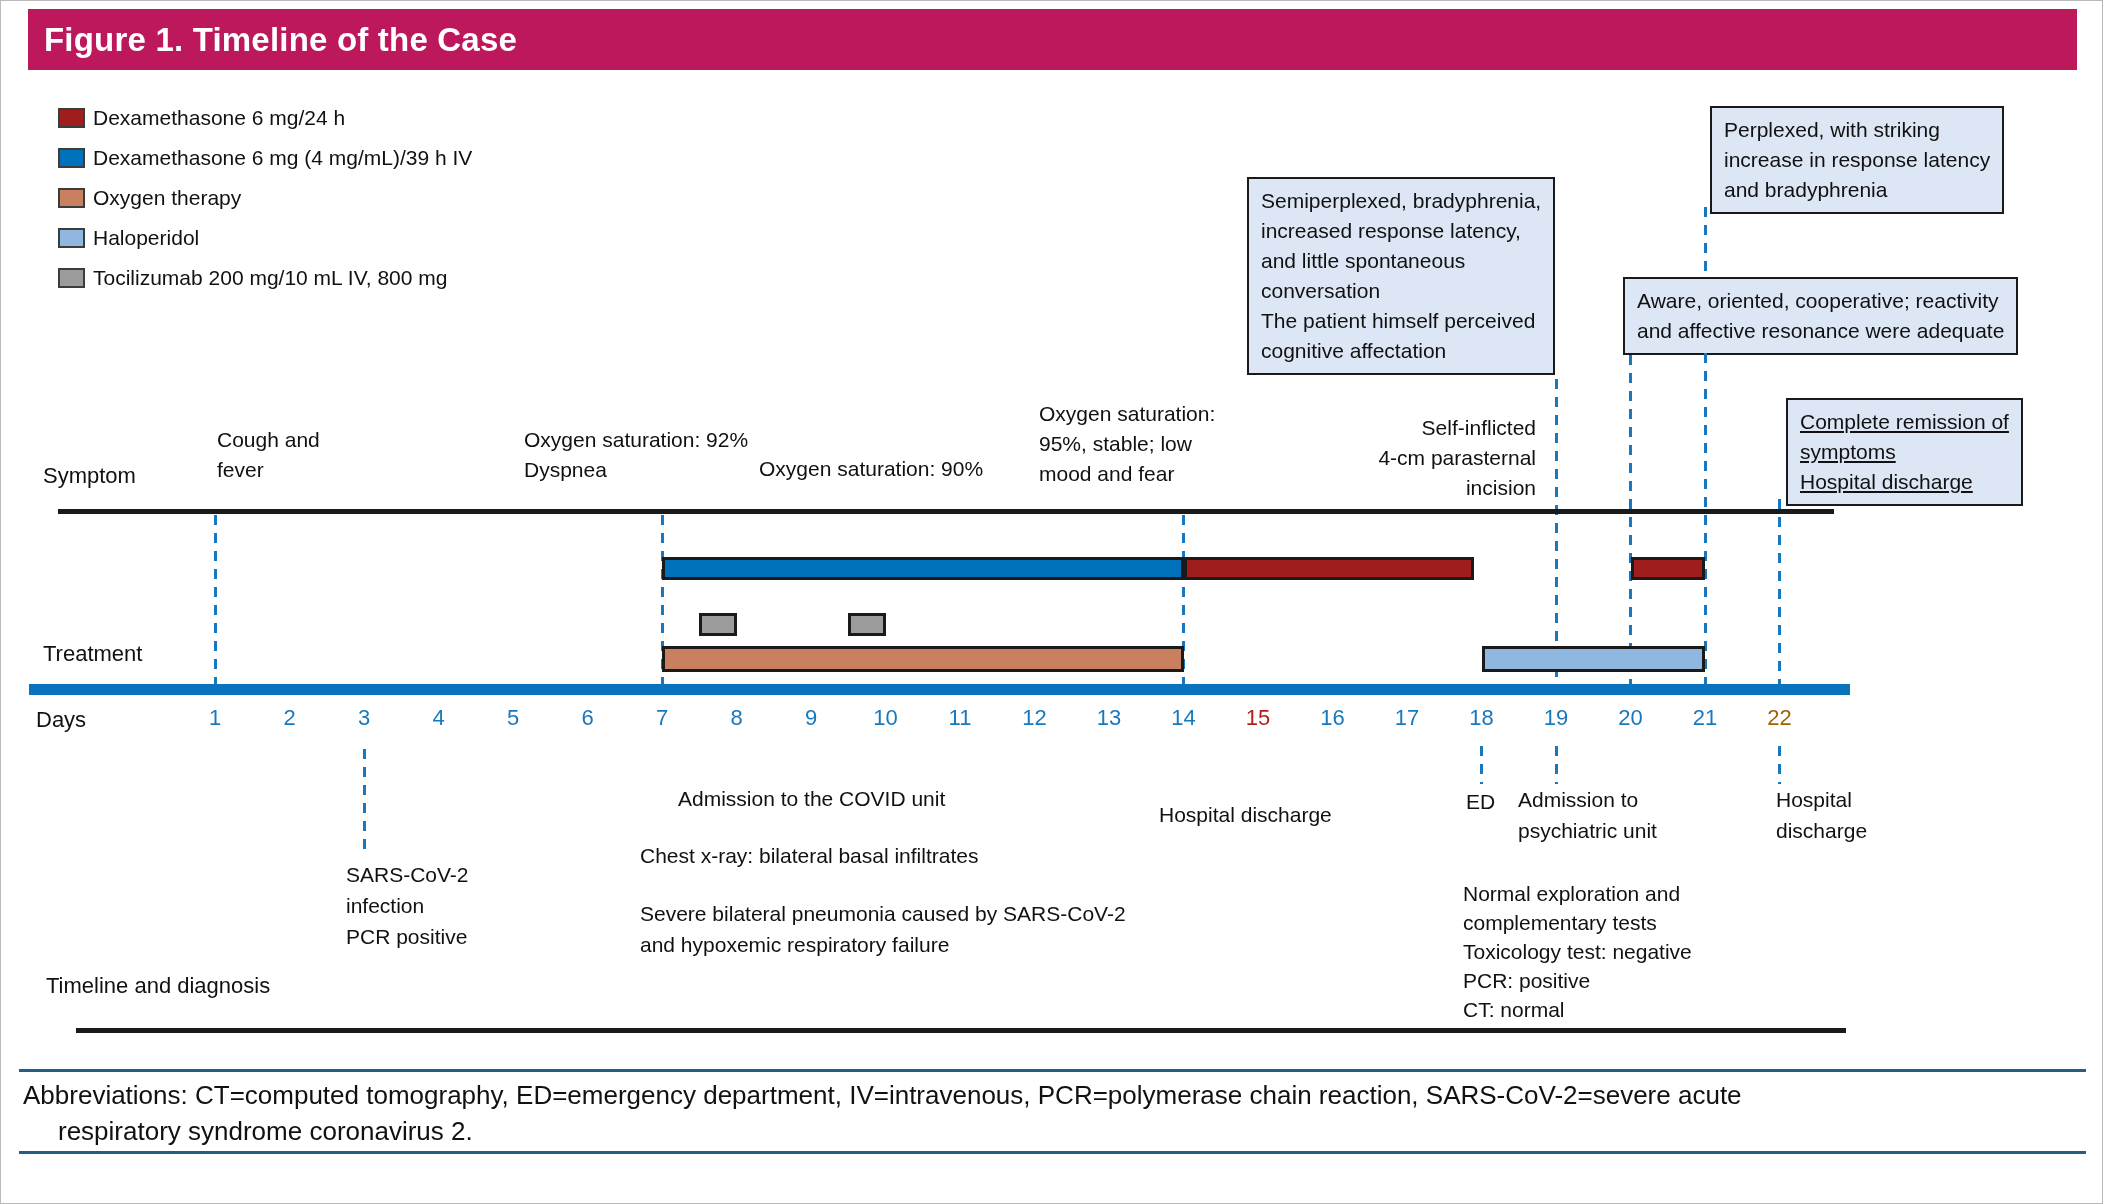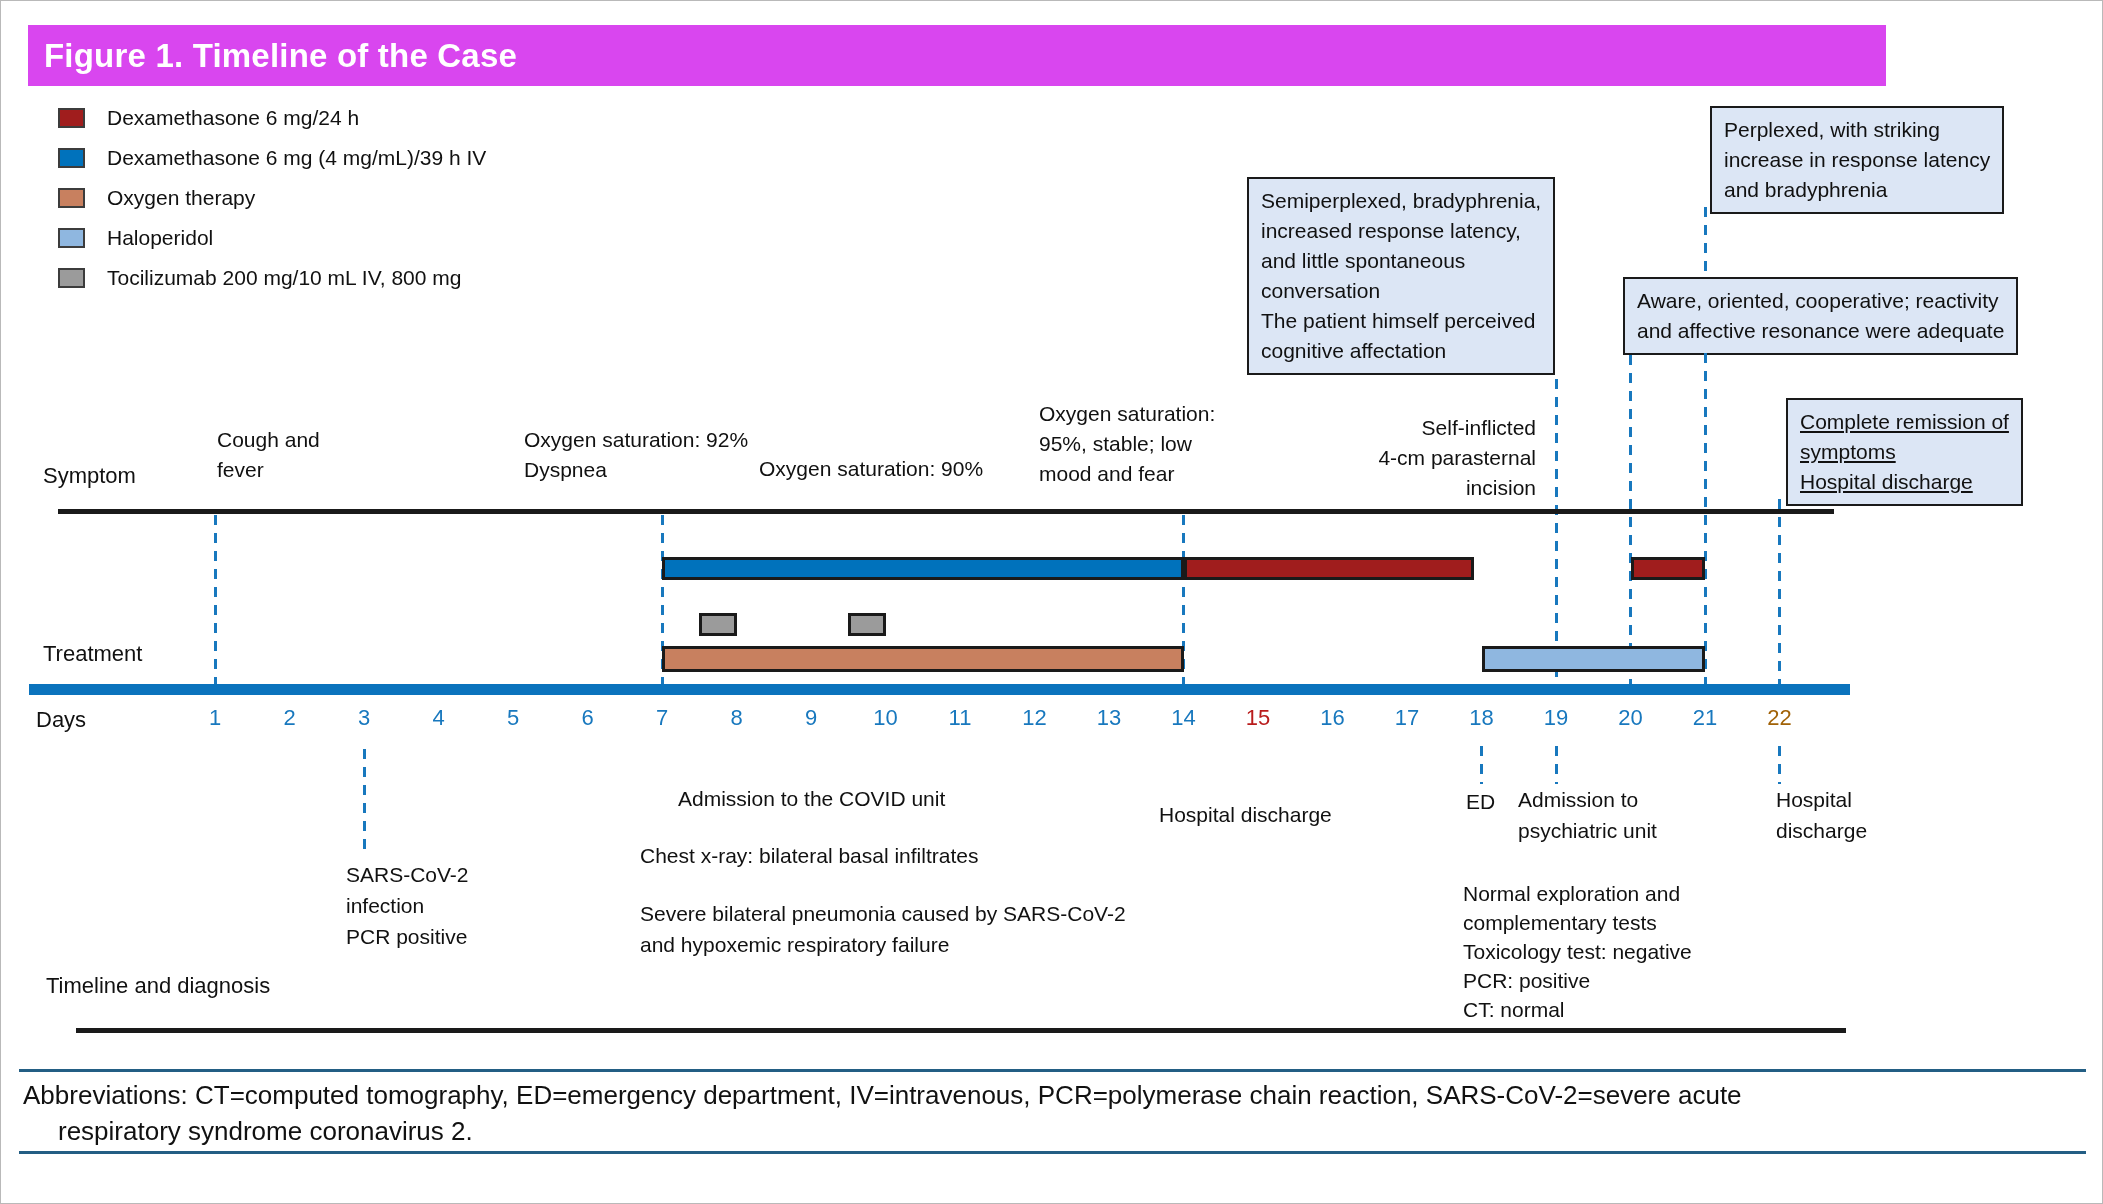--- a/index.html
+++ b/index.html
@@ -7,27 +7,27 @@
     position:relative;
     width:2103px;height:1204px;
     background:#fff;
     border:1px solid #b9b9b9;
     box-sizing:border-box;
     font-family:"Liberation Sans","DejaVu Sans",sans-serif;
     color:#111;
     overflow:hidden;
   }
   .title-bar{
-    position:absolute;left:27px;top:24px;width:1858px;height:61px;
-    background:#d946ef;display:flex;align-items:center;
+    position:absolute;left:27px;top:8px;width:2049px;height:61px;
+    background:#be185d;display:flex;align-items:center;
   }
   .title-bar span{color:#fff;font-size:33px;font-weight:bold;padding-left:16px;letter-spacing:0.2px;}
   .legend-row{position:absolute;left:57px;display:flex;align-items:center;height:22px;}
   .swatch{width:27px;height:20px;border:2px solid #3c3c3c;box-sizing:border-box;flex:0 0 auto;}
-  .legend-label{font-size:21px;margin-left:22px;white-space:nowrap;}
+  .legend-label{font-size:21px;margin-left:8px;white-space:nowrap;}
   .ann{position:absolute;font-size:21px;line-height:30px;white-space:pre-line;}
   .row-label{position:absolute;font-size:22px;line-height:26px;white-space:pre-line;}
   .callout{
     position:absolute;background:#DCE6F5;border:2px solid #1a1a1a;
     font-size:21px;line-height:30px;white-space:pre-line;
     padding:7px 12px;width:max-content;box-sizing:border-box;
   }
   .hline{position:absolute;background:#1a1a1a;}
   .axis-line{position:absolute;background:#0B73BD;}
   .rule{position:absolute;background:#235E84;}

